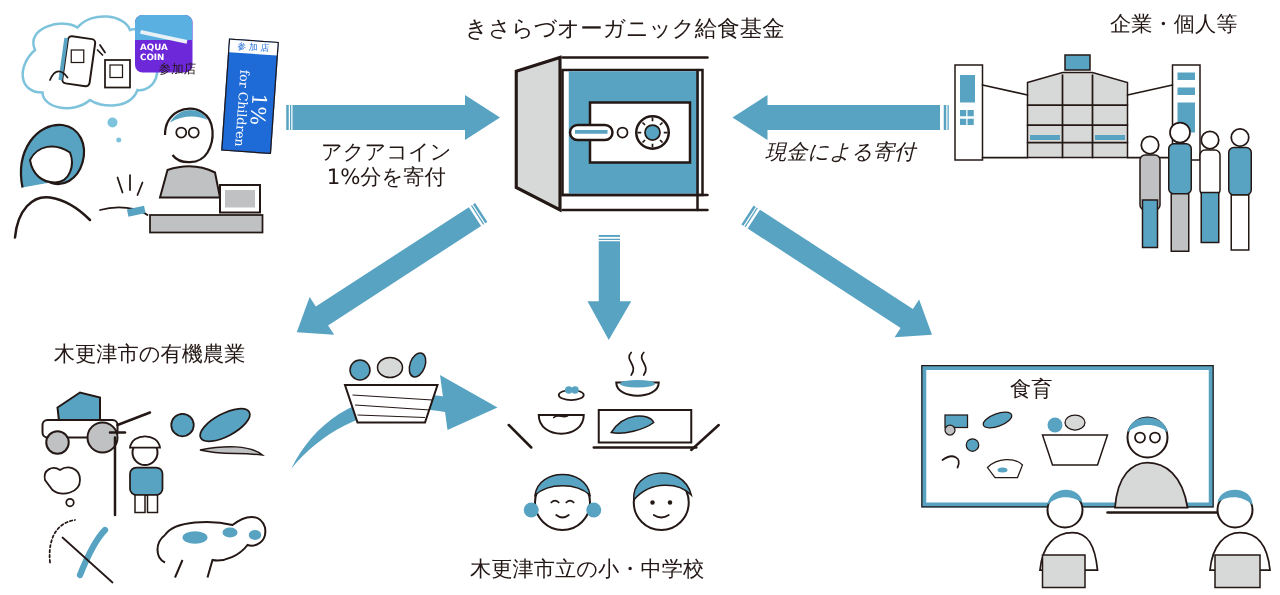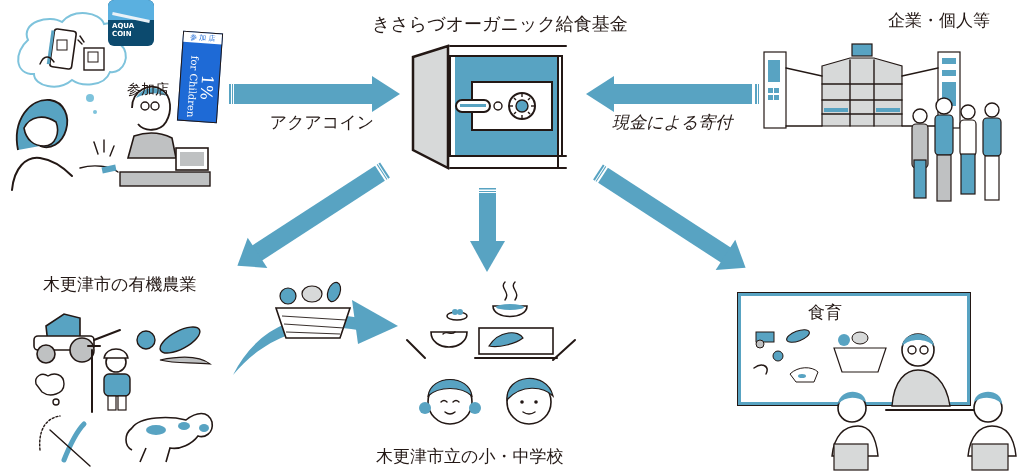--- a/index.html
+++ b/index.html
@@ -117,42 +117,43 @@
     <path d="M136,98 C142,86 160,84 166,96 C158,92 146,92 136,98 Z" fill="#58a3c2"></path>
     <circle cx="145" cy="106" r="4" class="ink-thin"></circle>
       <circle cx="155" cy="106" r="4" class="ink-thin"></circle>
     <path d="M128,158 L134,136 C146,132 160,132 172,138 L176,158 Z" fill="#bfc1c2" stroke="#231815" stroke-width="1.6"></path>
 
     <rect x="176" y="148" width="32" height="22" fill="#ffffff" stroke="#231815" stroke-width="1.6"></rect>
     <rect x="180" y="152" width="24" height="14" fill="#bfc1c2"></rect>
     <rect x="120" y="172" width="90" height="14" fill="#bfc1c2" stroke="#231815" stroke-width="1.4"></rect>
   </svg>
 
-  <div class="abs" style="left:108px; top:0; width:46px; height:46px; border-radius:6px; background:#0c4a6e; overflow:hidden;text-decoration:underline;">
+  <div class="abs" style="left:108px; top:12px; width:46px; height:46px; border-radius:6px; background:#6d28d9; overflow:hidden;text-decoration:underline;">
     <div class="abs" style="left:0; top:0; width:46px; height:20px; background:#5ab0e0;"></div>
     <div class="abs" style="left:4px; top:16px; width:38px; height:3px; background:#e9f1f7; transform:rotate(12deg);"></div>
     <div class="abs" style="left:4px; top:22px; font:bold 7px 'DejaVu Sans', sans-serif; color:#ffffff; line-height:8px;">
       <div>AQUA</div>
       <div>COIN</div>
     </div>
   </div>
 
   <div class="abs" style="left:180px; top:32px; width:38px; height:88px; background:#1e6ad6; border:1px solid #231815; transform:rotate(4deg);">
     <div class="abs" style="left:0; top:0; width:38px; height:10px; background:#ffffff; color:#1e6ad6; font-size:7px; text-align:center; line-height:10px;">参 加 店</div>
     <div class="abs banner-text" style="left:-20px; top:40px; width:80px; transform:rotate(90deg); color:#ffffff; text-align:center;">
       <div style="font-size:16px; line-height:16px;">1%</div>
       <div style="font-size:10px; line-height:12px;">for Children</div>
     </div>
   </div>
 
-  <div class="label" style="left:127px; top:81px; font-size:14px;">参加店</div>
+  <div class="label" style="left:127px; top:50px; font-size:10px;">参加店</div>
 </div>
 
-<div class="label" style="left:259px; top:112px; text-align:center; width:126px;">
+<div class="label" style="left:246px; top:112px; text-align:center; width:126px;">
   <div>アクアコイン</div>
+  <div>1%分を寄付</div>
 </div>
 
 <div class="label" style="left:888px; top:10px;">企業・個人等</div>
 <div class="label" style="left:612px; top:112px;font-style:italic;">現金による寄付</div>
 <svg class="abs" style="left:762px; top:40px;" width="262" height="170" viewBox="0 0 262 170">
 
   <g>
     <rect x="90" y="4" width="20" height="12" fill="#58a3c2" stroke="#231815" stroke-width="1.2"></rect>
     <polygon points="60,26 88,18 112,18 140,26 140,86 60,86" fill="#d7d9d9" stroke="#231815" stroke-width="1.2"></polygon>
     <line x1="60" y1="44" x2="140" y2="44" class="ink-thin"></line>

